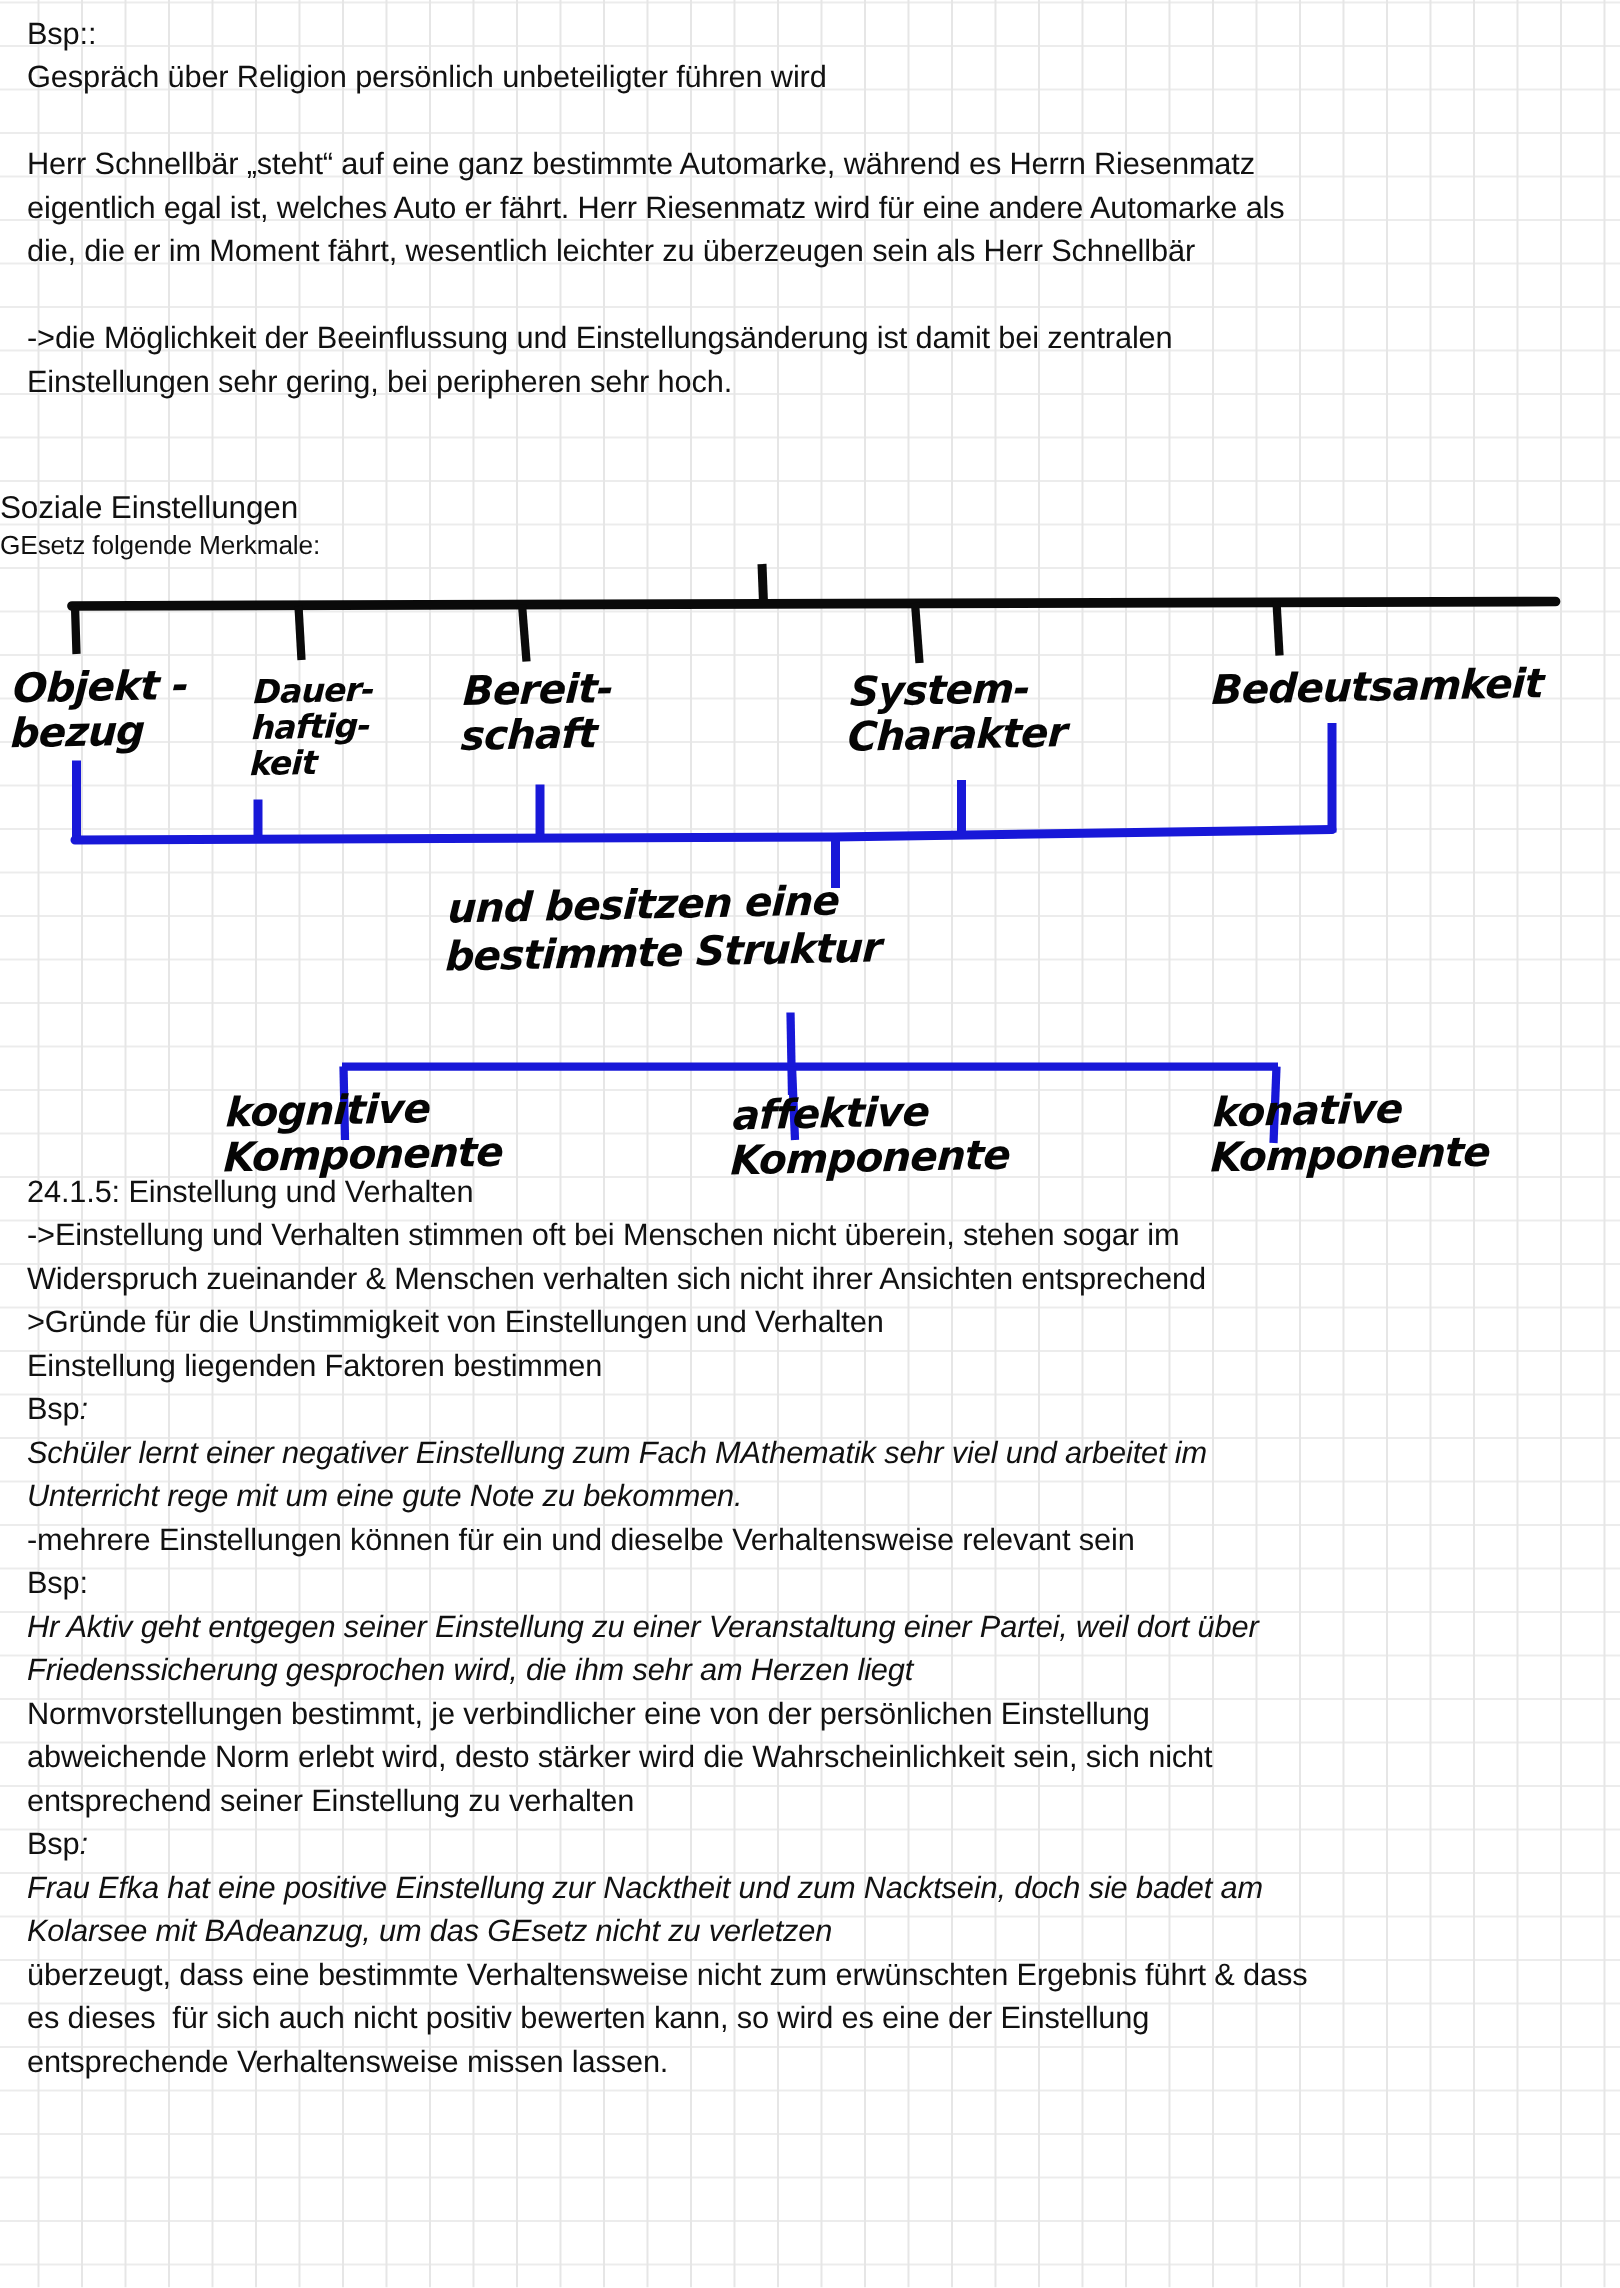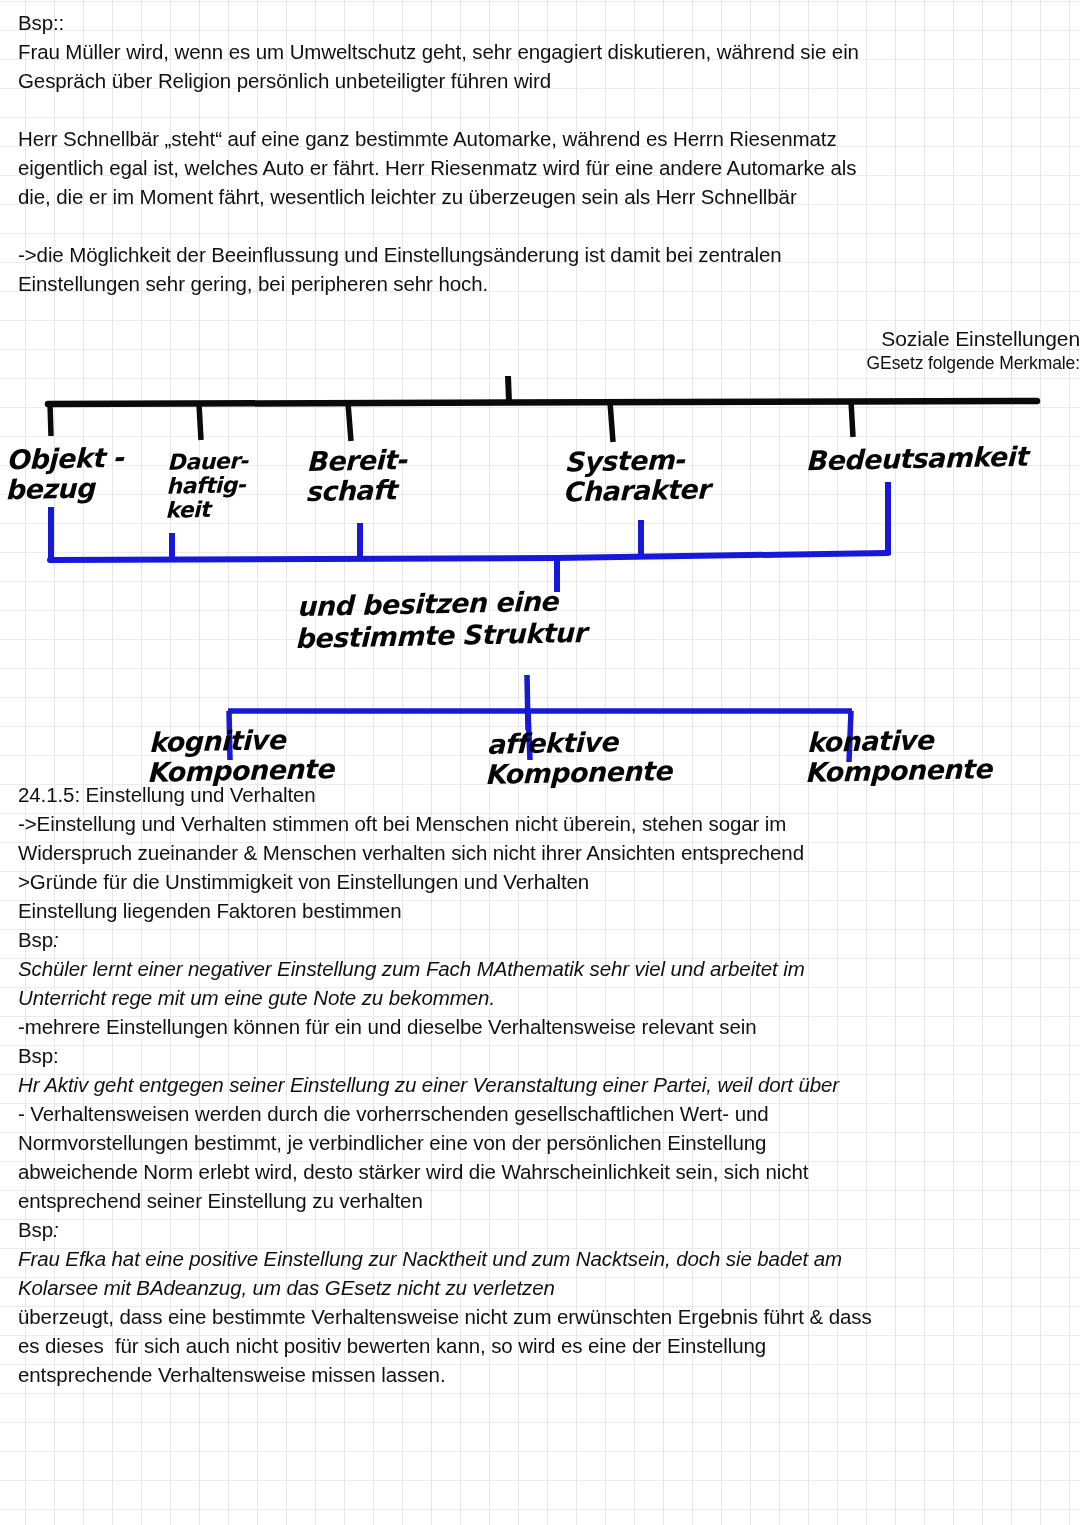--- a/index.html
+++ b/index.html
@@ -41,21 +41,21 @@
     left: 0;
     top: 320px;
     width: 1080px;
     height: 500px;
   }
   .dia-title-wrap {
     position: absolute;
     left: 0;
     top: 6px;
     width: 1080px;
-    text-align: right;
+    text-align: left;
   }
   .dia-title {
     font-size: 21px;
     line-height: 26px;
     letter-spacing: -0.1px;
   }
   .dia-sub {
     font-size: 17.5px;
     line-height: 22px;
     letter-spacing: -0.1px;
@@ -77,21 +77,20 @@
 
   svg.wires { position: absolute; left: 0; top: 0; }
 </style>
 </head>
 <body>
 
 <div id="page">
 
   <div class="notes notes-top" id="notes-top">
       <div class="line">Bsp::</div>
-      <div class="line">Frau Müller wird, wenn es um Umweltschutz geht, sehr engagiert diskutieren, während sie ein</div>
       <div class="line">Gespräch über Religion persönlich unbeteiligter führen wird</div>
       <div class="blank"></div>
       <div class="line">Herr Schnellbär „steht“ auf eine ganz bestimmte Automarke, während es Herrn Riesenmatz</div>
       <div class="line">eigentlich egal ist, welches Auto er fährt. Herr Riesenmatz wird für eine andere Automarke als</div>
       <div class="line">die, die er im Moment fährt, wesentlich leichter zu überzeugen sein als Herr Schnellbär</div>
       <div class="blank"></div>
       <div class="line">-&gt;die Möglichkeit der Beeinflussung und Einstellungsänderung ist damit bei zentralen</div>
       <div class="line">Einstellungen sehr gering, bei peripheren sehr hoch.</div>
     </div>
 
@@ -158,21 +157,21 @@
       <div class="line">-&gt;Einstellung und Verhalten stimmen oft bei Menschen nicht überein, stehen sogar im</div>
       <div class="line">Widerspruch zueinander &amp; Menschen verhalten sich nicht ihrer Ansichten entsprechend</div>
       <div class="line">&gt;Gründe für die Unstimmigkeit von Einstellungen und Verhalten</div>
       <div class="line">Einstellung liegenden Faktoren bestimmen</div>
       <div class="line"><span>Bsp</span><span class="ital">:</span></div>
       <div class="line ital">Schüler lernt einer negativer Einstellung zum Fach MAthematik sehr viel und arbeitet im</div>
       <div class="line ital">Unterricht rege mit um eine gute Note zu bekommen.</div>
       <div class="line">-mehrere Einstellungen können für ein und dieselbe Verhaltensweise relevant sein</div>
       <div class="line">Bsp:</div>
       <div class="line ital">Hr Aktiv geht entgegen seiner Einstellung zu einer Veranstaltung einer Partei, weil dort über</div>
-      <div class="line">- Verhaltensweisen werden durch die vorherrschenden gesellschaftlichen Wert- und</div>
+      <div class="line ital">Friedenssicherung gesprochen wird, die ihm sehr am Herzen liegt</div>
       <div class="line">Normvorstellungen bestimmt, je verbindlicher eine von der persönlichen Einstellung</div>
       <div class="line">abweichende Norm erlebt wird, desto stärker wird die Wahrscheinlichkeit sein, sich nicht</div>
       <div class="line">entsprechend seiner Einstellung zu verhalten</div>
       <div class="line"><span>Bsp</span><span class="ital">:</span></div>
       <div class="line ital">Frau Efka hat eine positive Einstellung zur Nacktheit und zum Nacktsein, doch sie badet am</div>
       <div class="line ital">Kolarsee mit BAdeanzug, um das GEsetz nicht zu verletzen</div>
       <div class="line">überzeugt, dass eine bestimmte Verhaltensweise nicht zum erwünschten Ergebnis führt &amp; dass</div>
       <div class="line">es dieses  für sich auch nicht positiv bewerten kann, so wird es eine der Einstellung</div>
       <div class="line">entsprechende Verhaltensweise missen lassen.</div>
     </div>

